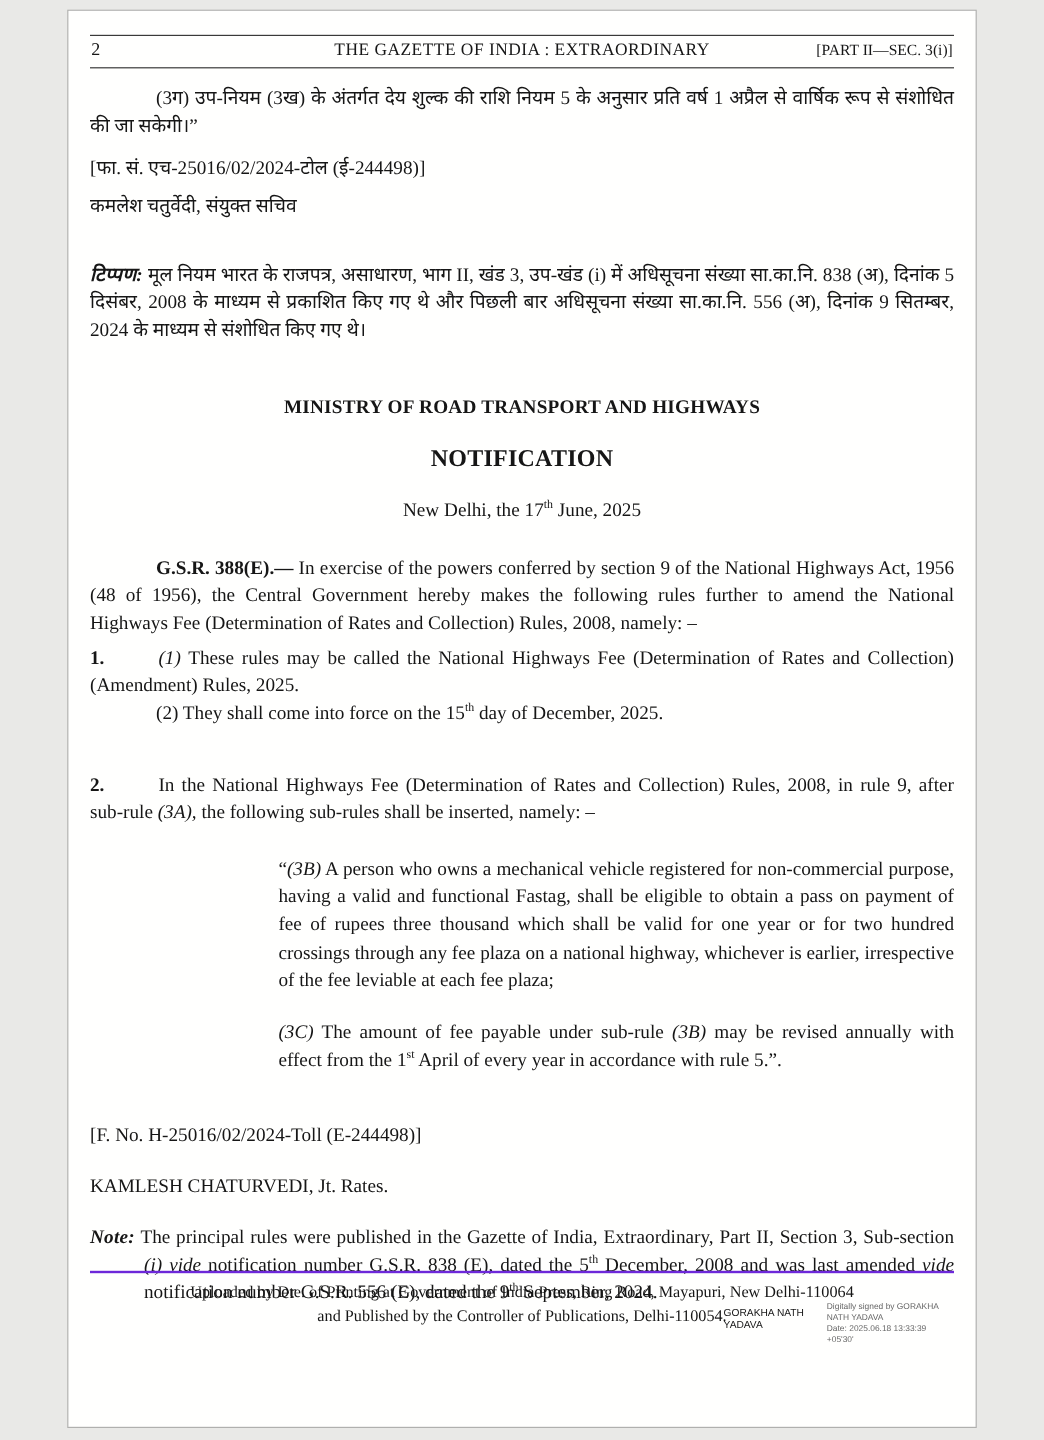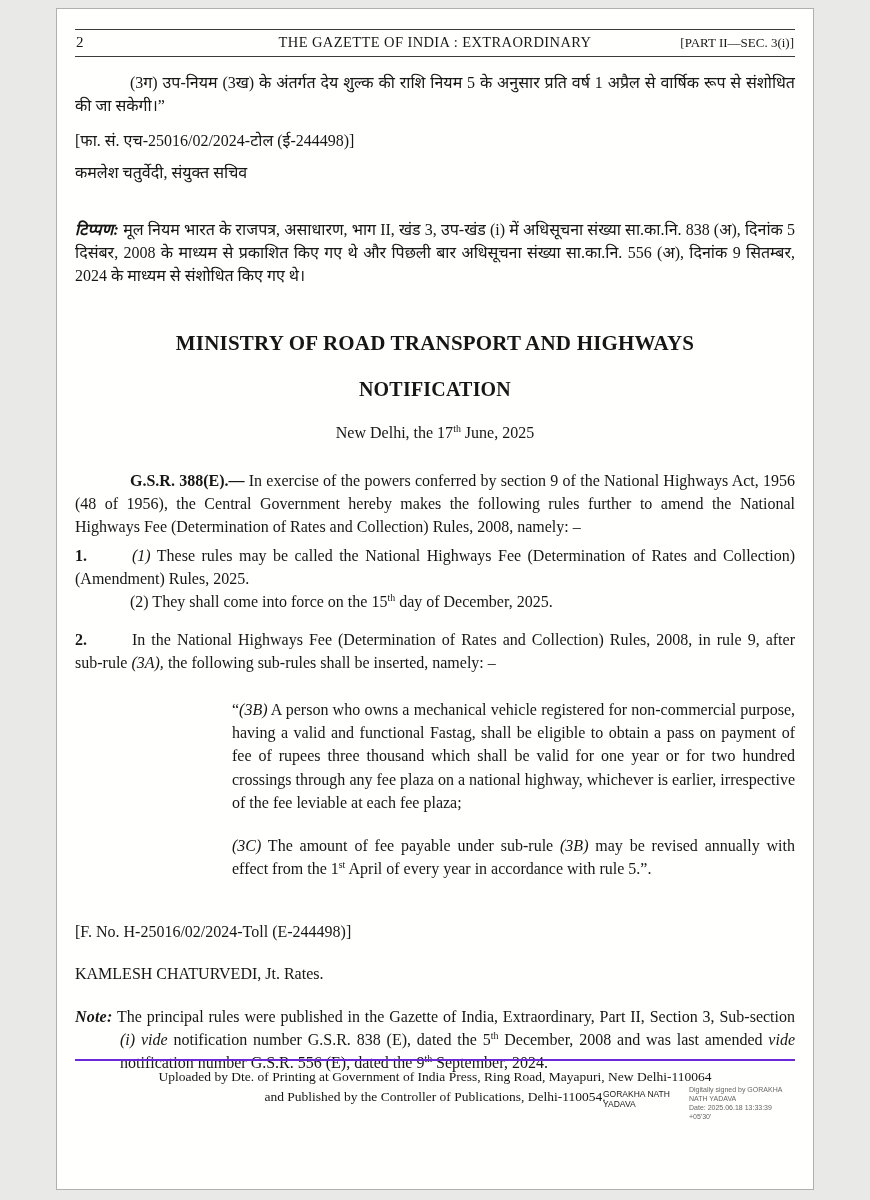--- a/index.html
+++ b/index.html
@@ -30,30 +30,30 @@
   .rh-right { width: 150px; text-align: right; font-size: 13px; }
 
   .para { margin: 0 18px; font-size: 16px; line-height: 1.45; text-align: justify; }
   .right { }
   .clause { margin-top: 14px; text-indent: 55px; }
   .ref { margin-top: 12px; }
   .sig-hi { margin-top: 8px; }
   .hnote { margin-top: 34px; }
 
   .center-head {
-    margin: 44px 18px 0; font-size: 21px; text-align: center;
+    margin: 44px 18px 0; font-size: 16px; text-align: center;
     font-weight: bold; letter-spacing: .2px;
   }
   h2.center-head { margin-top: 22px; font-size: 20px; }
   .dateline { margin-top: 20px; text-align: center; }
 
   .gsr { margin-top: 24px; text-indent: 55px; }
   .rule { margin-top: 6px; }
   .indent { text-indent: 55px; }
-  .rule2 { margin-top: 14px; }
+  .rule2 { margin-top: 36px; }
   .tab { display: inline-block; width: 45px; }
 
   .quote-block { margin: 24px 18px 0 175px; }
   .quote-block .para { margin: 0; }
   .quote-block .proviso { margin-top: 16px; text-indent: 55px; }
   .quote-block .c3 { margin-top: 20px; }
 
   .fileref { margin-top: 40px; }
   .signatory { margin-top: 18px; }
   .note { margin-top: 20px; padding-left: 45px; text-indent: -45px; }

